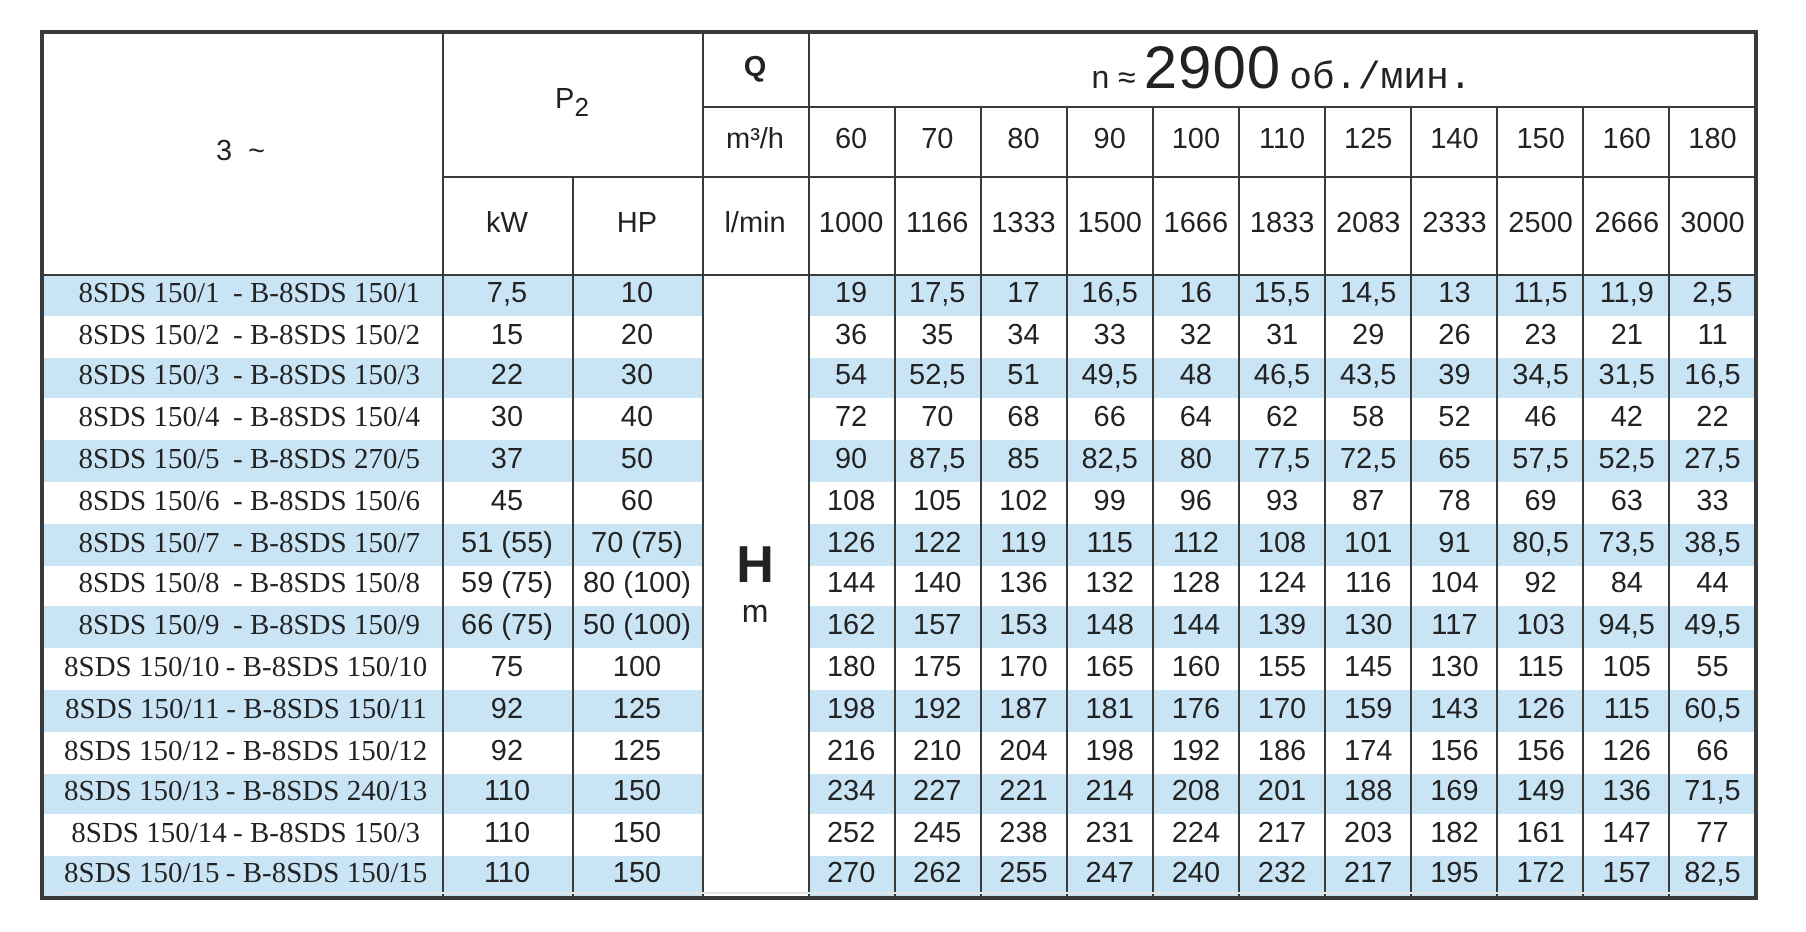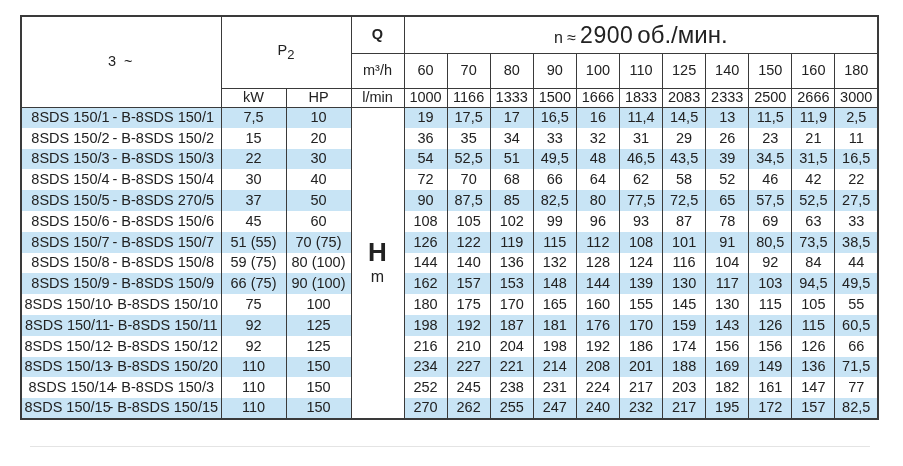--- a/index.html
+++ b/index.html
@@ -36,31 +36,32 @@
     white-space: nowrap;
   }
   
   td.phase-cell   { font-size: 22px; letter-spacing: 2px; }
   td.p2-cell      { font-size: 17px; }
   td.p2-cell sub  { font-size: 13px; }
   td.q-cell       { font-size: 21px; font-weight: bold; }
   td.unit-cell    { font-size: 15px; }
   td.speed-cell   { font-size: 16px; }
   .speed-prefix   { font-size: 16px; }
-  .speed-value    { font-size: 23px; letter-spacing: 0.5px; }
-  .speed-unit     { font-size: 24px; }
+  .speed-value    { font-size: 30px; letter-spacing: 0.5px; }
+  .speed-unit     { font-size: 19px; font-family: Liberation Mono, monospace; }
   td.flow-cell    { font-size: 15px; }
   
   tbody.data td { border-top: none; border-bottom: none; }
   tbody.data tr { height: 20.8px; }
   tbody.data tr.blue td { background: #c8e4f5; }
   td.model-cell {
     text-align: left;
     padding-left: 8px;
     font-size: 13.5px;
+    font-family: Liberation Serif, serif;
   }
   td.model-cell .m1 { display: inline-block; width: 84px; }
   td.h-cell { background: #ffffff !important; }
   .h-label { font-size: 26px; font-weight: bold; color: #222; line-height: 1; }
   .h-unit  { font-size: 16px; color: #222; line-height: 1.2; margin-top: 2px; }
   .artifact-line {
     position: absolute;
     left: 30px;
     top: 446px;
     width: 840px;
@@ -108,21 +109,21 @@
         <td class="flow-cell">80</td>
         <td class="flow-cell">90</td>
         <td class="flow-cell">100</td>
         <td class="flow-cell">110</td>
         <td class="flow-cell">125</td>
         <td class="flow-cell">140</td>
         <td class="flow-cell">150</td>
         <td class="flow-cell">160</td>
         <td class="flow-cell">180</td>
       </tr>
-      <tr style="height:19px">
+      <tr style="height:49px">
         <td class="unit-cell">kW</td>
         <td class="unit-cell">HP</td>
         <td class="unit-cell">l/min</td>
         <td class="flow-cell">1000</td>
         <td class="flow-cell">1166</td>
         <td class="flow-cell">1333</td>
         <td class="flow-cell">1500</td>
         <td class="flow-cell">1666</td>
         <td class="flow-cell">1833</td>
         <td class="flow-cell">2083</td>
@@ -139,21 +140,21 @@
           <td>10</td>
           <td rowspan="15" class="h-cell">
             <div class="h-label">H</div>
             <div class="h-unit">m</div>
           </td>
           <td>19</td>
           <td>17,5</td>
           <td>17</td>
           <td>16,5</td>
           <td>16</td>
-          <td>11,4</td>
+          <td>15,5</td>
           <td>14,5</td>
           <td>13</td>
           <td>11,5</td>
           <td>11,9</td>
           <td>2,5</td>
         </tr>
         <tr class="white">
           <td class="model-cell"><span class="m1">8SDS 150/2</span><span>- B-8SDS 150/2</span></td>
           <td>15</td>
           <td>20</td>
@@ -261,21 +262,21 @@
           <td>124</td>
           <td>116</td>
           <td>104</td>
           <td>92</td>
           <td>84</td>
           <td>44</td>
         </tr>
         <tr class="blue">
           <td class="model-cell"><span class="m1">8SDS 150/9</span><span>- B-8SDS 150/9</span></td>
           <td>66 (75)</td>
-          <td>90 (100)</td>
+          <td>50 (100)</td>
           <td>162</td>
           <td>157</td>
           <td>153</td>
           <td>148</td>
           <td>144</td>
           <td>139</td>
           <td>130</td>
           <td>117</td>
           <td>103</td>
           <td>94,5</td>
@@ -323,21 +324,21 @@
           <td>198</td>
           <td>192</td>
           <td>186</td>
           <td>174</td>
           <td>156</td>
           <td>156</td>
           <td>126</td>
           <td>66</td>
         </tr>
         <tr class="blue">
-          <td class="model-cell"><span class="m1">8SDS 150/13</span><span>- B-8SDS 150/20</span></td>
+          <td class="model-cell"><span class="m1">8SDS 150/13</span><span>- B-8SDS 240/13</span></td>
           <td>110</td>
           <td>150</td>
           <td>234</td>
           <td>227</td>
           <td>221</td>
           <td>214</td>
           <td>208</td>
           <td>201</td>
           <td>188</td>
           <td>169</td>

